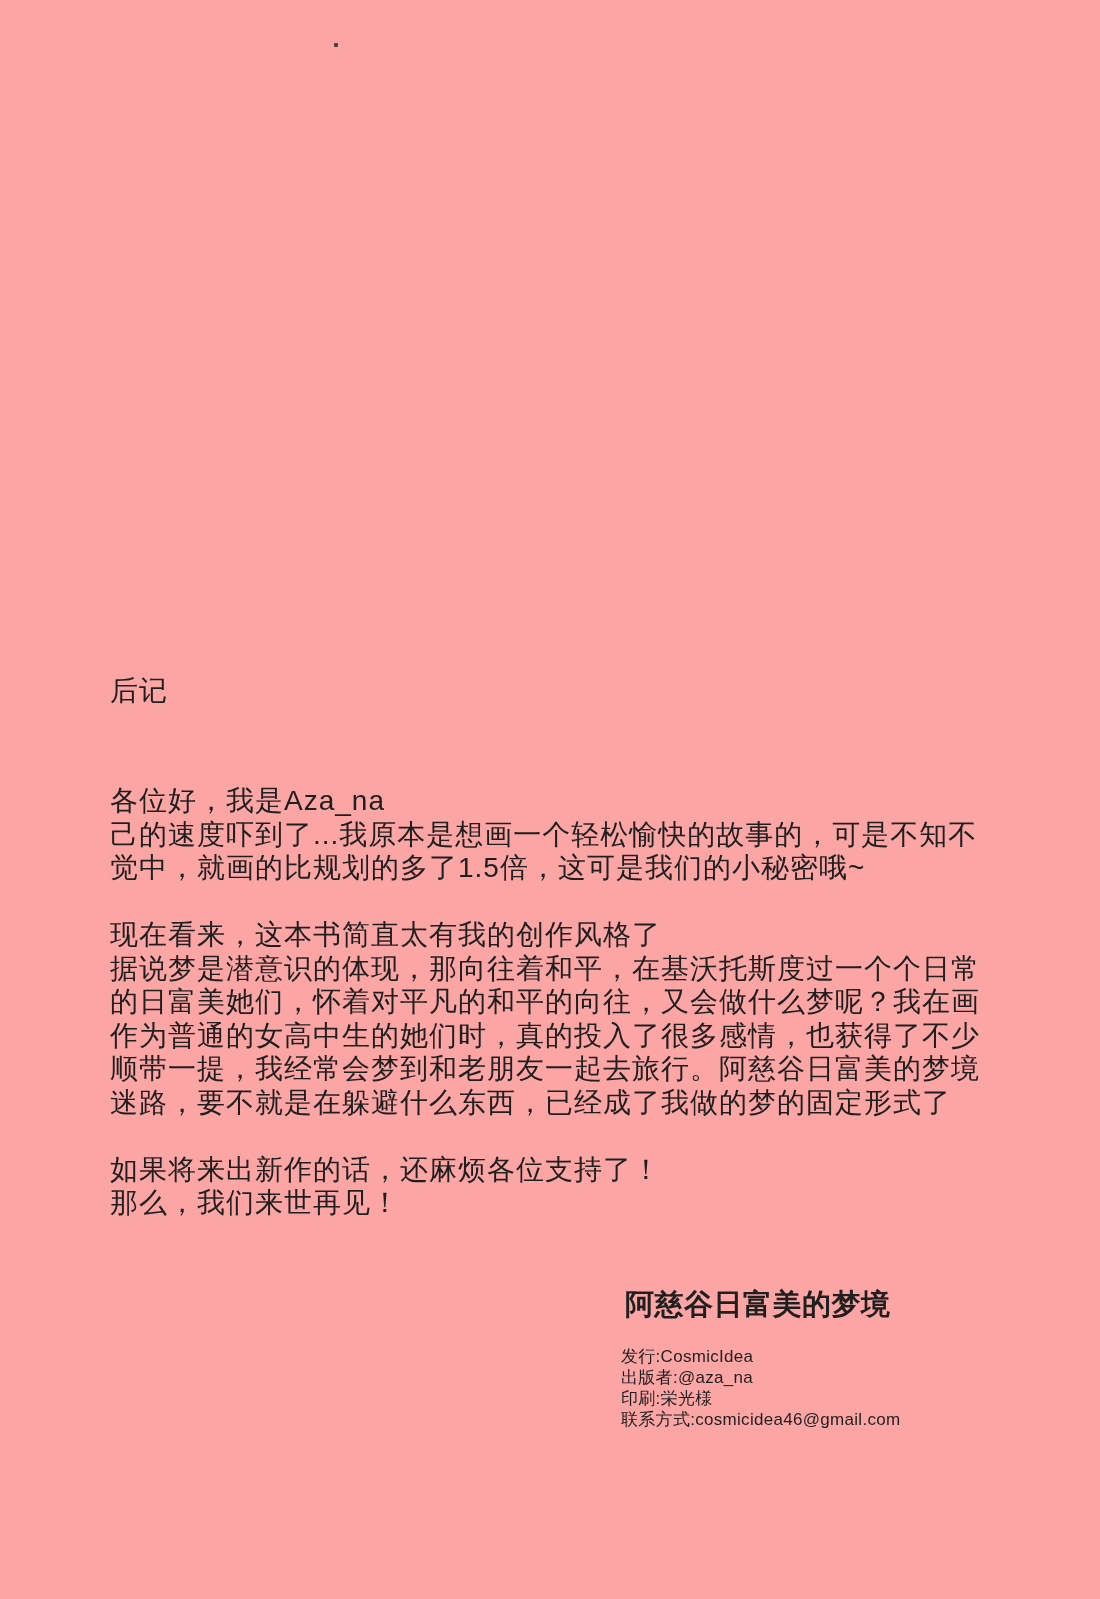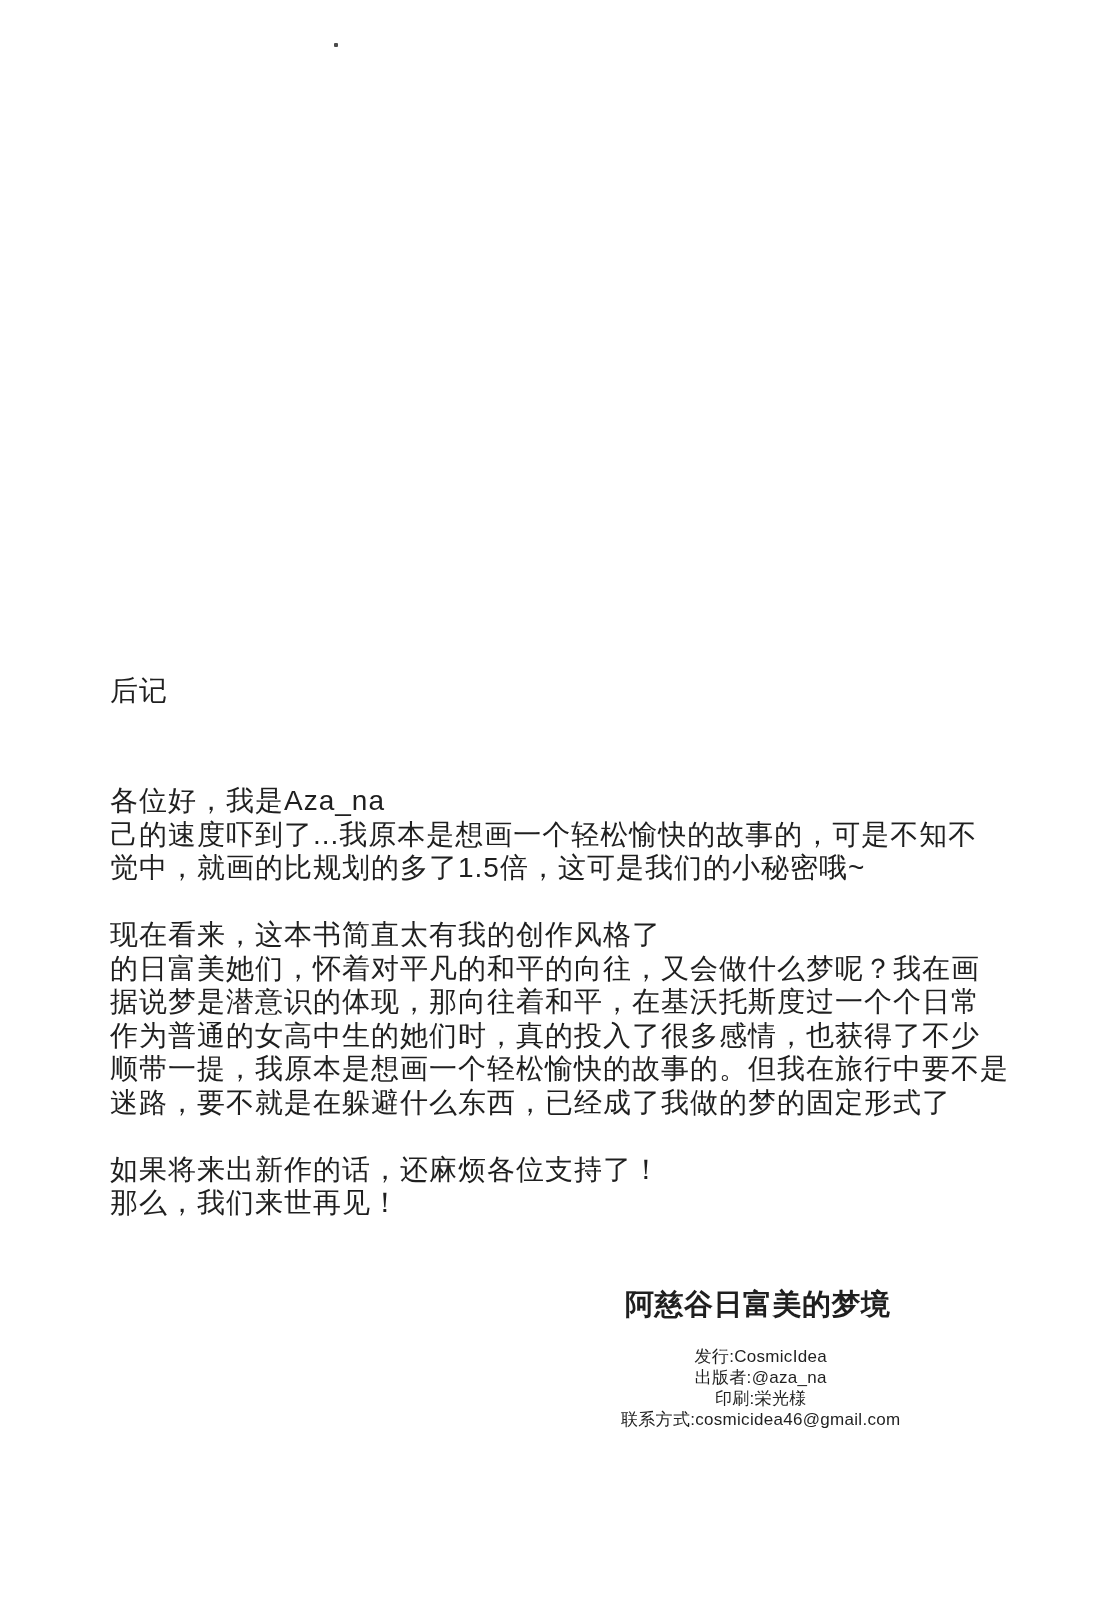--- a/index.html
+++ b/index.html
@@ -5,21 +5,21 @@
   html, body {
     margin: 0;
     padding: 0;
     background: #e8e8e8;
   }
   .page {
     position: relative;
     width: 1100px;
     height: 1599px;
     margin: 0 auto;
-    background: #ffffff;
+    background: #fca5a5;
     overflow: hidden;
     font-family: "Liberation Sans", "DejaVu Sans", sans-serif;
     color: #1f1f1f;
   }
   .speck {
     position: absolute;
     left: 334px;
     top: 43px;
     width: 4px;
     height: 4px;
@@ -60,21 +60,20 @@
     white-space: nowrap;
     font-weight: bold;
   }
   .credits {
     position: absolute;
     left: 621px;
     top: 1346px;
     font-size: 17px;
     line-height: 21px;
     letter-spacing: 0.3px;
-    text-align: center;
   }
   .credits .text-line {
     height: 21px;
     white-space: nowrap;
   }
 </style>
 </head>
 <body>
 
 <div class="page">
@@ -82,24 +81,24 @@
   <div class="speck"></div>
 
   <div class="heading">后记</div>
 
   <div class="body-text">
       <div class="text-line">各位好，我是Aza_na</div>
       <div class="text-line">己的速度吓到了...我原本是想画一个轻松愉快的故事的，可是不知不</div>
       <div class="text-line">觉中，就画的比规划的多了1.5倍，这可是我们的小秘密哦~</div>
       <div class="text-line">&nbsp;</div>
       <div class="text-line">现在看来，这本书简直太有我的创作风格了</div>
+      <div class="text-line">据说梦是潜意识的体现，那向往着和平，在基沃托斯度过一个个日常</div>
       <div class="text-line">的日富美她们，怀着对平凡的和平的向往，又会做什么梦呢？我在画</div>
-      <div class="text-line">据说梦是潜意识的体现，那向往着和平，在基沃托斯度过一个个日常</div>
       <div class="text-line">作为普通的女高中生的她们时，真的投入了很多感情，也获得了不少</div>
-      <div class="text-line">顺带一提，我原本是想画一个轻松愉快的故事的。但我在旅行中要不是</div>
+      <div class="text-line">顺带一提，我经常会梦到和老朋友一起去旅行。阿慈谷日富美的梦境</div>
       <div class="text-line">迷路，要不就是在躲避什么东西，已经成了我做的梦的固定形式了</div>
       <div class="text-line">&nbsp;</div>
       <div class="text-line">如果将来出新作的话，还麻烦各位支持了！</div>
       <div class="text-line">那么，我们来世再见！</div>
     </div>
 
   <div class="signature-title">阿慈谷日富美的梦境</div>
 
   <div class="credits">
       <div class="text-line">发行:CosmicIdea</div>

